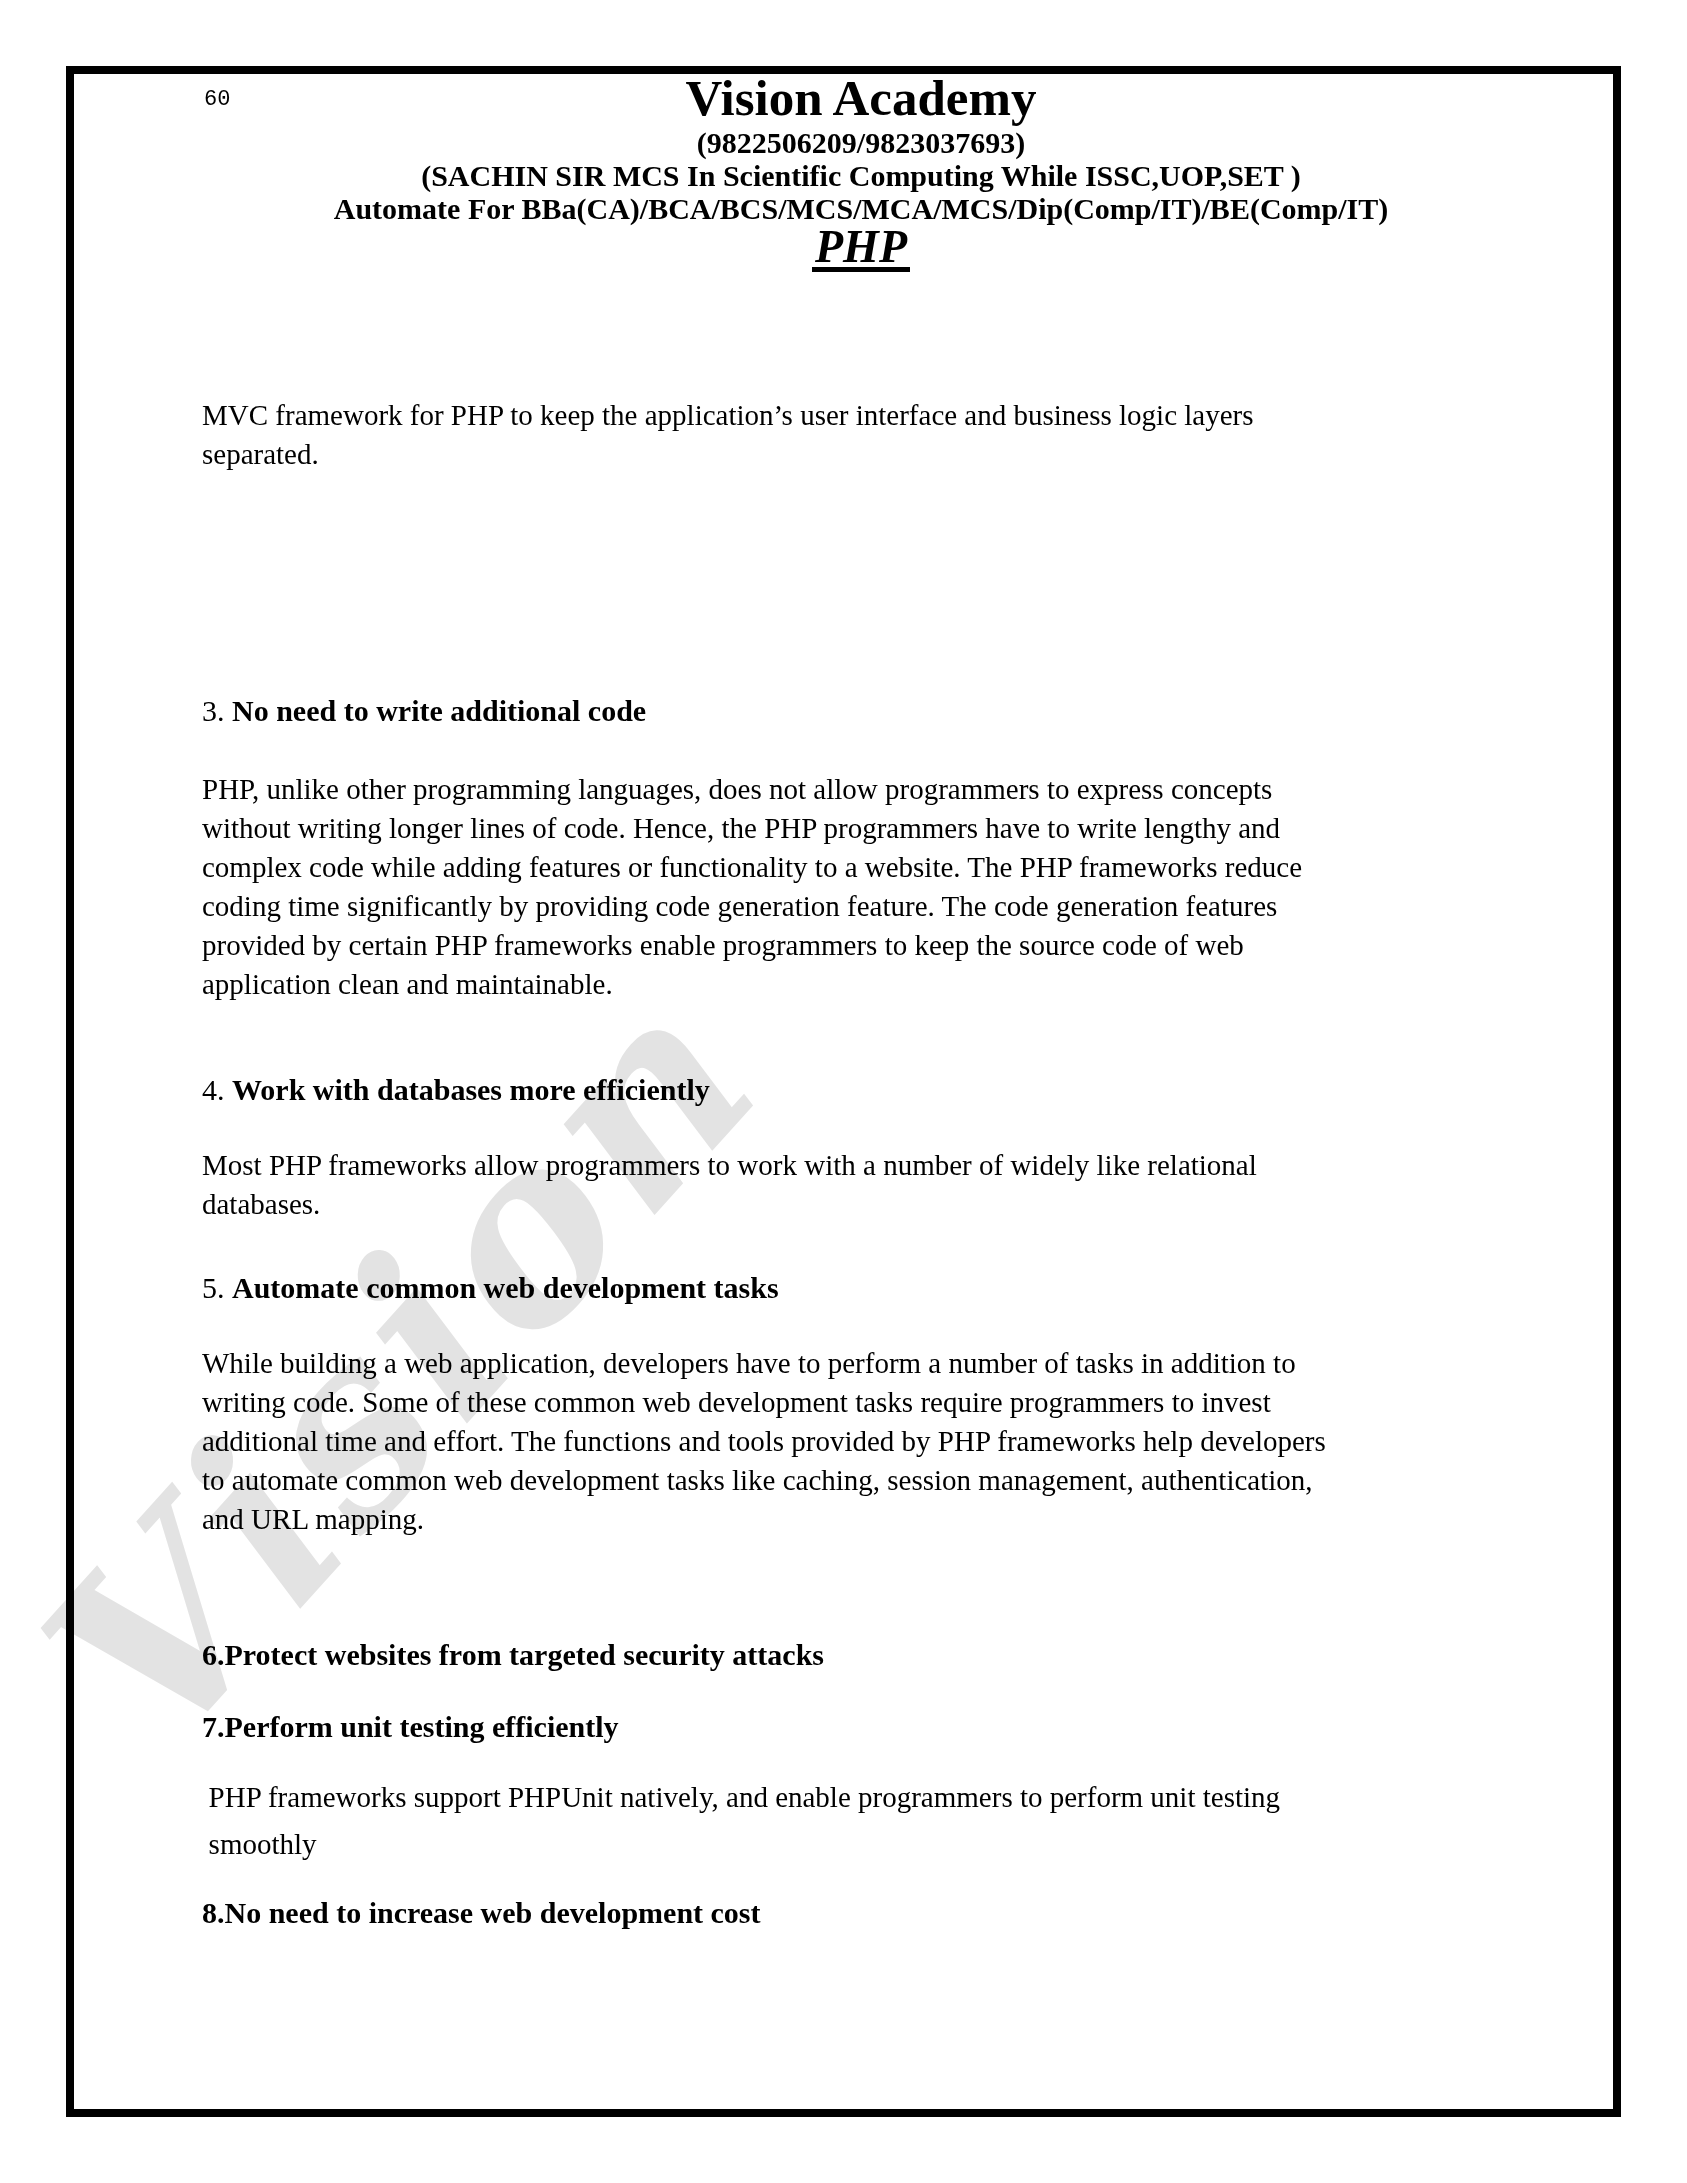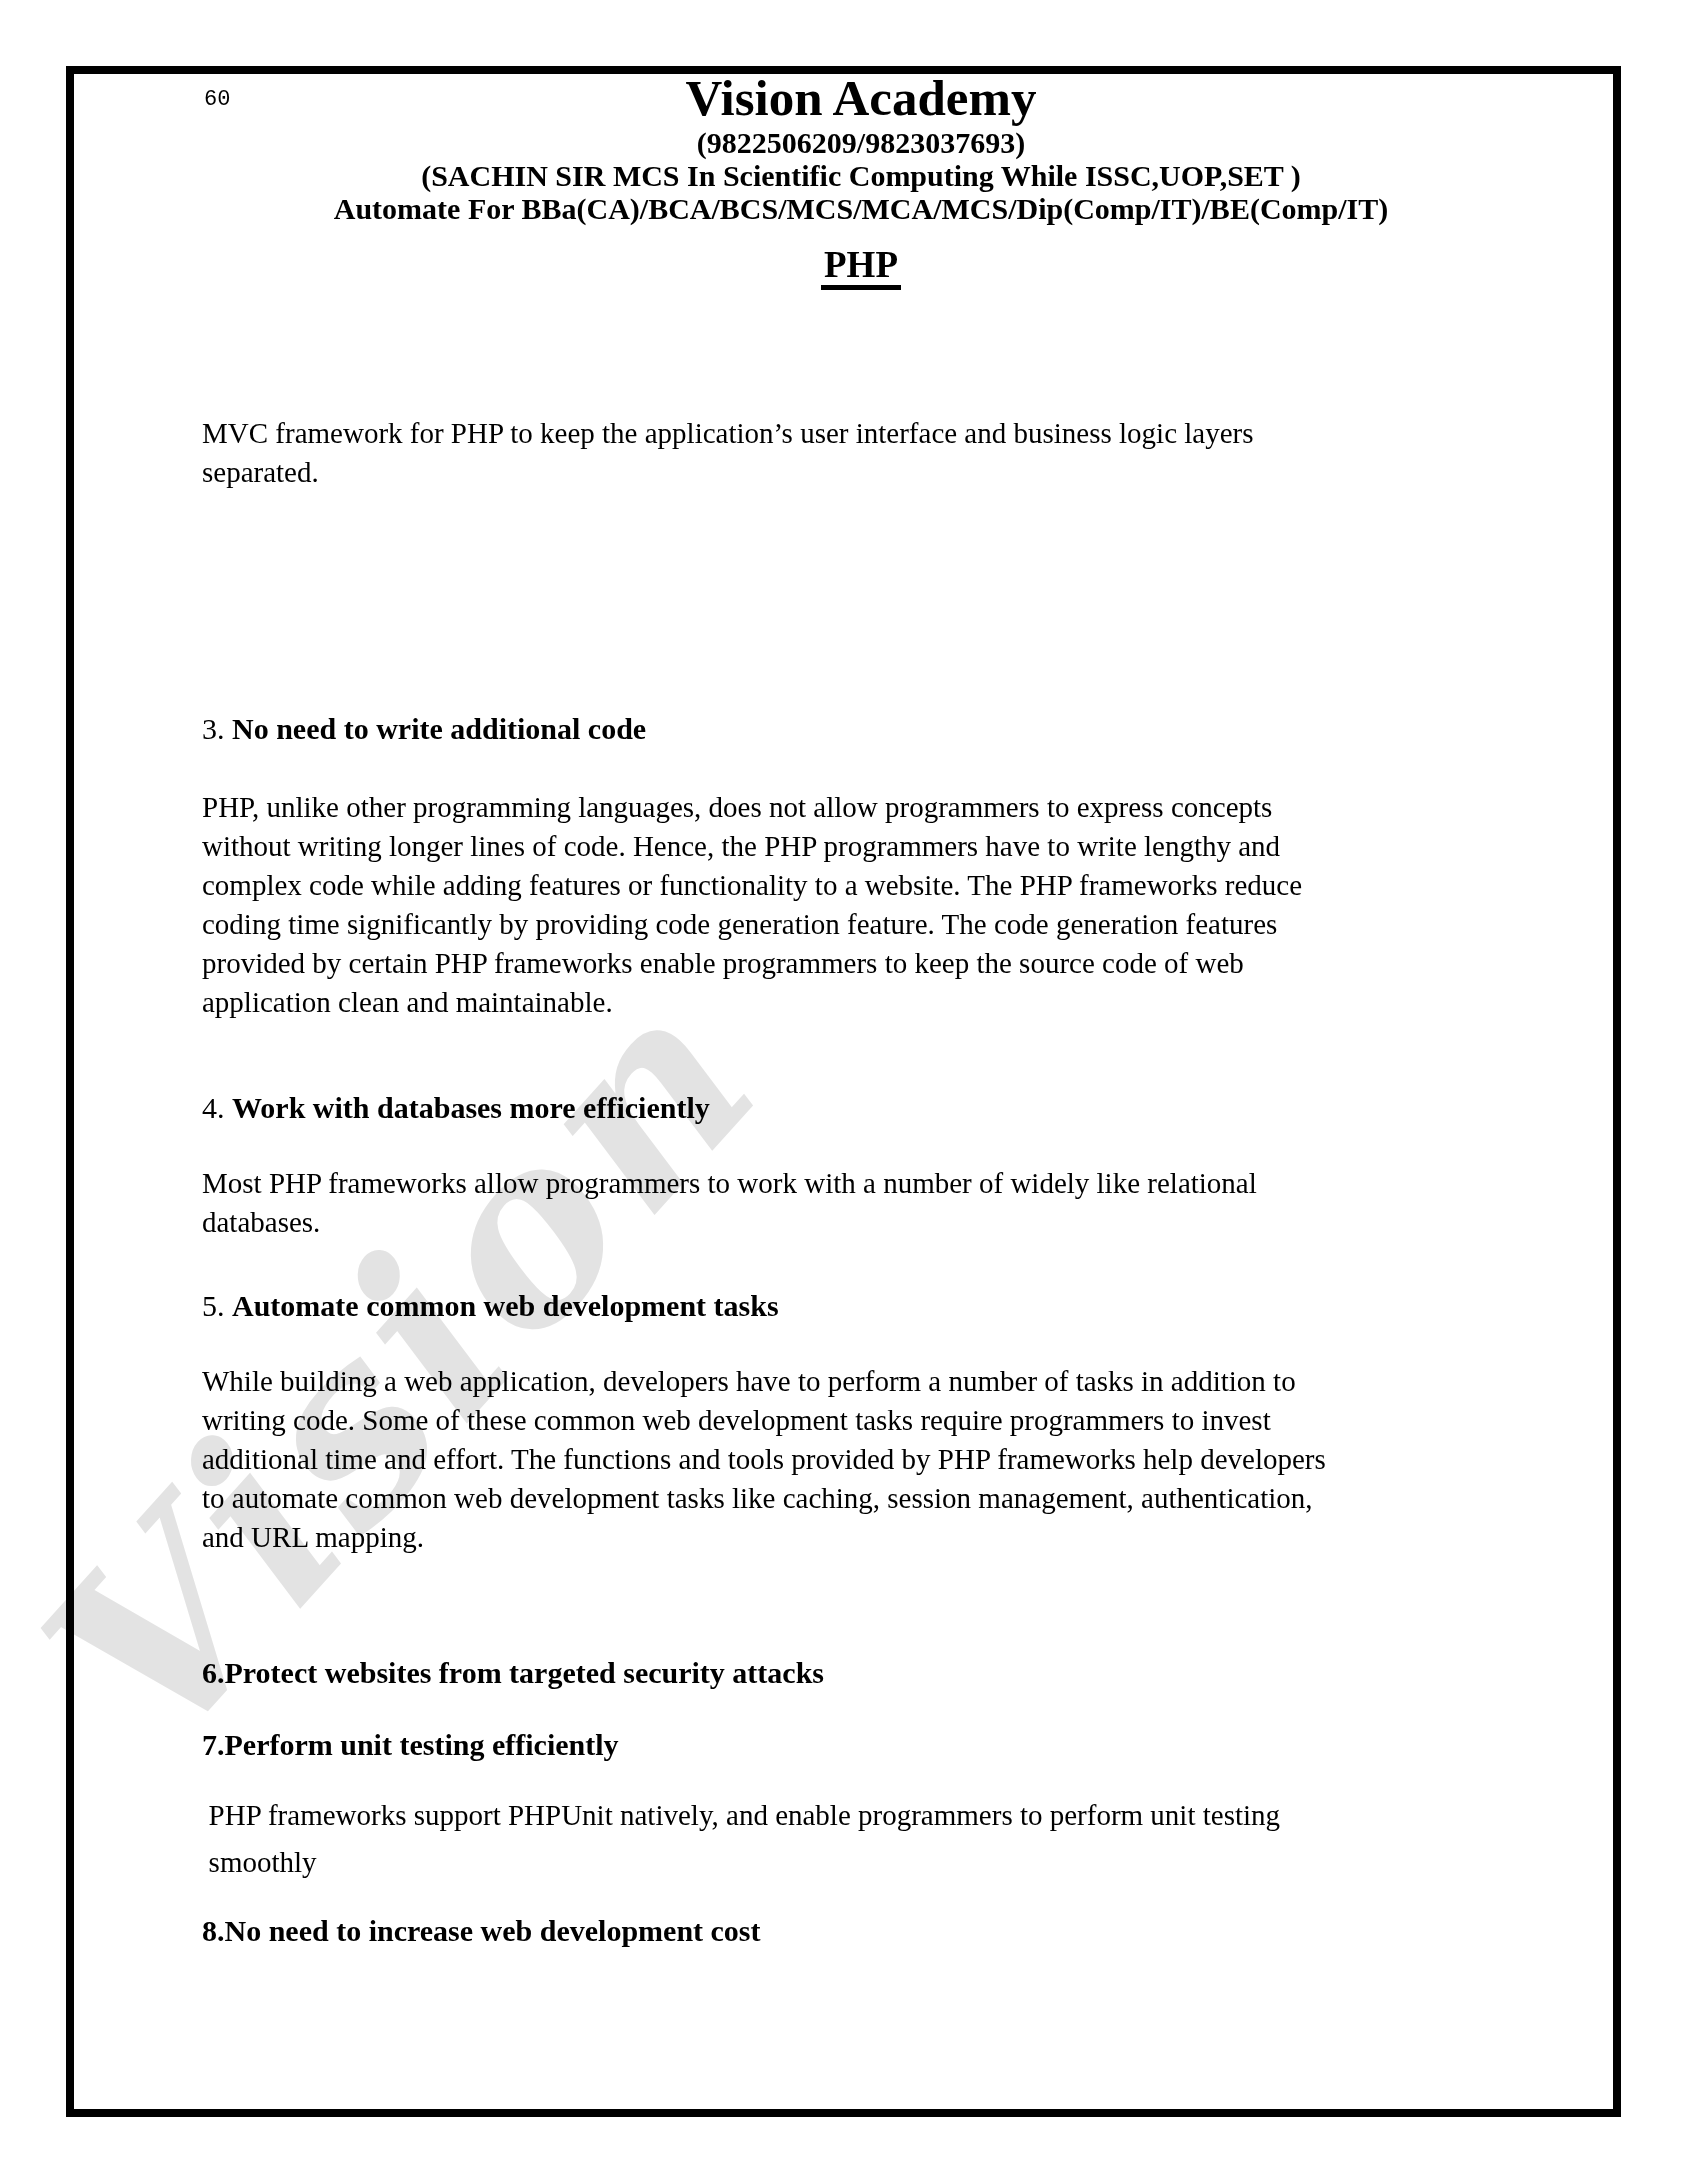--- a/index.html
+++ b/index.html
@@ -20,21 +20,21 @@
     white-space:nowrap; pointer-events:none;
   }
   .pagenum {
     position:absolute; left:204px; top:86px; z-index:2;
     font-family:Liberation Mono, monospace; font-size:22px; line-height:28px;
   }
   .content { position:absolute; left:202px; top:66px; width:1359px; z-index:1; }
   .header { width:1318px; text-align:center; padding-top:4.1px; }
   .title   { font-weight:bold; font-size:51px; line-height:56px; }
   .sub     { font-weight:bold; font-size:30px; line-height:33px; }
-  .subject { font-size:37px; line-height:43px; margin-top:18px; }
+  .subject { font-size:46px; line-height:43px; margin-top:0;font-style:italic; }
   .subject .u { font-weight:bold; border-bottom:5px solid #000; padding:0 3.3px 1.6px 3.3px; display:inline-block; line-height:36px; }
   .p { font-size:29px; line-height:39px; white-space:pre-line; }
   .p.wide { line-height:47px; }
   .h { font-size:30px; line-height:39px; font-weight:bold; }
   .h .num { font-weight:normal; }
   .mt-intro { margin-top:124px; }
   .mt-h3    { margin-top:217px; }
   .mt-p3    { margin-top:40px; }
   .mt-h4    { margin-top:66px; }
   .mt-p4    { margin-top:37px; }

